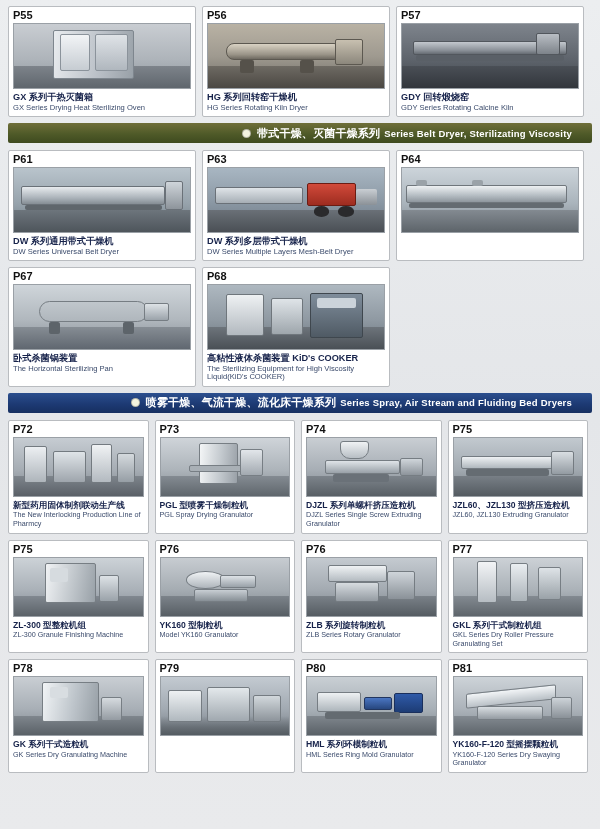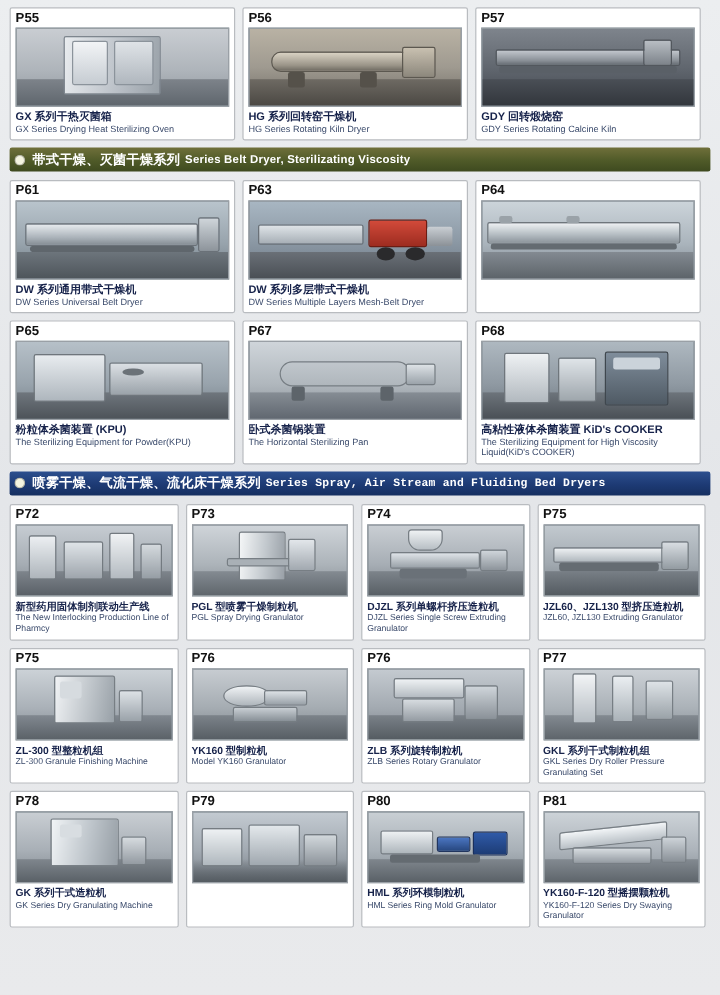--- a/index.html
+++ b/index.html
@@ -16,31 +16,32 @@
     background: linear-gradient(180deg,#eceef0 0%, #e4e6e9 50%, #e9eaec 100%);
     padding: 6px 8px;
   }
 
   
   .band {
     margin: 6px 0 7px 0;
     height: 20px;
     display: flex;
     align-items: center;
-    padding: 0 4px;
+    padding: 0 20px;
     border-radius: 2px;
     color: #ffffff;
     font-size: 10.5px;
     font-weight: bold;
     letter-spacing: .2px;
     white-space: nowrap;
     overflow: hidden;
+    justify-content: flex-end;
   }
   .band.olive { background: linear-gradient(180deg,#6f6f3a 0%, #4f5a28 55%, #3e4a1f 100%); }
-  .band.blue  { background: linear-gradient(180deg,#2c4f8e 0%, #1d3a74 55%, #162f60 100%); font-family: Liberation Mono, monospace; }
+  .band.blue  { background: linear-gradient(180deg,#2c4f8e 0%, #1d3a74 55%, #162f60 100%); }
   .band .dot {
     width: 9px; height: 9px; border-radius: 50%;
     background: #f4f4e0; margin-right: 6px; flex: none;
     border: 1px solid rgba(0,0,0,.25);
   }
   .band .cn { font-size: 11px; }
   .band .en { font-size: 9.5px; font-weight: bold; margin-left: 4px; }
 
   
   .grid { display: flex; flex-wrap: wrap; gap: 6px 6px; }
@@ -192,34 +193,20 @@
       <div class="photo">
         <div class="ph-bg" style="background:linear-gradient(180deg,#ccd4da 0%,#aab4bc 55%,#7e878f 100%)"></div>
         <div class="ph-floor" style="background:linear-gradient(180deg,#838a91,#5d646a)"></div>
         <div class="ph-obj" style="left:2%;top:26%;width:92%;height:28%;background:linear-gradient(180deg,#eef1f3,#b4bcc2 60%,#8e969d);border:1px solid #6f767c"></div>
         <div class="ph-obj" style="left:4%;top:54%;width:88%;height:8%;background:#646b71"></div>
         <div class="ph-obj" style="left:8%;top:18%;width:6%;height:10%;background:#9aa2a8"></div>
         <div class="ph-obj" style="left:40%;top:18%;width:6%;height:10%;background:#9aa2a8"></div>
       </div>
     </div>
 
-    <div class="card">
-      <div class="code">P65</div>
-      <div class="photo">
-        <div class="ph-bg" style="background:linear-gradient(180deg,#b6c0c8 0%,#98a3ac 55%,#707a83 100%)"></div>
-        <div class="ph-floor" style="background:linear-gradient(180deg,#6f767d,#4d5359)"></div>
-        <div class="ph-obj" style="left:8%;top:16%;width:34%;height:62%;background:linear-gradient(180deg,#e8ecef,#aeb6bd);border:1px solid #6f767c"></div>
-        <div class="ph-obj" style="left:44%;top:26%;width:44%;height:44%;background:linear-gradient(180deg,#dbe0e4,#9aa2a9);border:1px solid #6f767c"></div>
-        <div class="ph-obj" style="left:50%;top:34%;width:10%;height:10%;border-radius:50%;background:#6b7278"></div>
-      </div>
-      <div class="cap">
-        <div class="cn">粉粒体杀菌装置 (KPU)</div>
-        <div class="en">The Sterilizing Equipment for Powder(KPU)</div>
-      </div>
-    </div>
 
     <div class="card">
       <div class="code">P67</div>
       <div class="photo">
         <div class="ph-bg" style="background:linear-gradient(180deg,#cfd5da 0%,#b0b7bd 55%,#868d94 100%)"></div>
         <div class="ph-floor" style="background:linear-gradient(180deg,#868d94,#606770)"></div>
         <div class="ph-obj" style="left:14%;top:24%;width:62%;height:34%;border-radius:16px;background:linear-gradient(180deg,#f2f5f7,#b9c0c6 65%,#939a a1);border:1px solid #767d83"></div>
         <div class="ph-obj" style="left:74%;top:28%;width:14%;height:28%;background:linear-gradient(180deg,#dde2e6,#9ba3aa);border:1px solid #767d83"></div>
         <div class="ph-obj" style="left:20%;top:58%;width:6%;height:18%;background:#5d646a"></div>
         <div class="ph-obj" style="left:62%;top:58%;width:6%;height:18%;background:#5d646a"></div>

